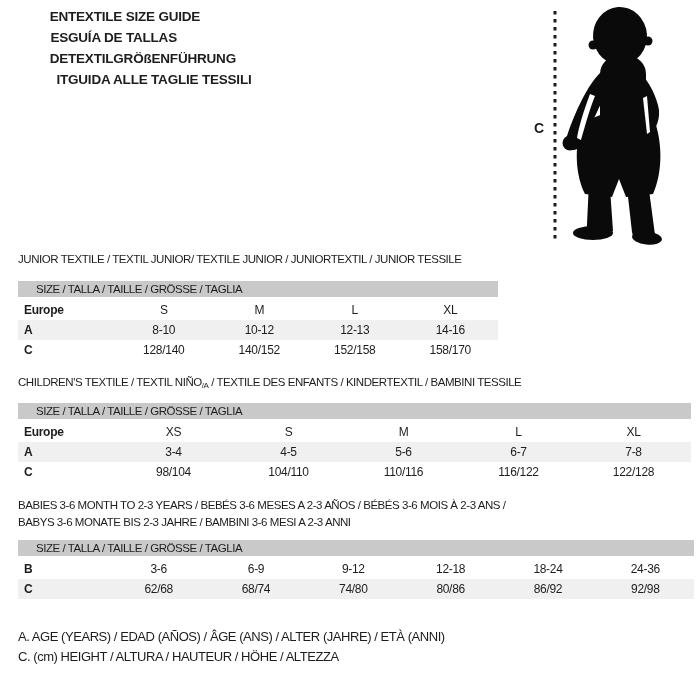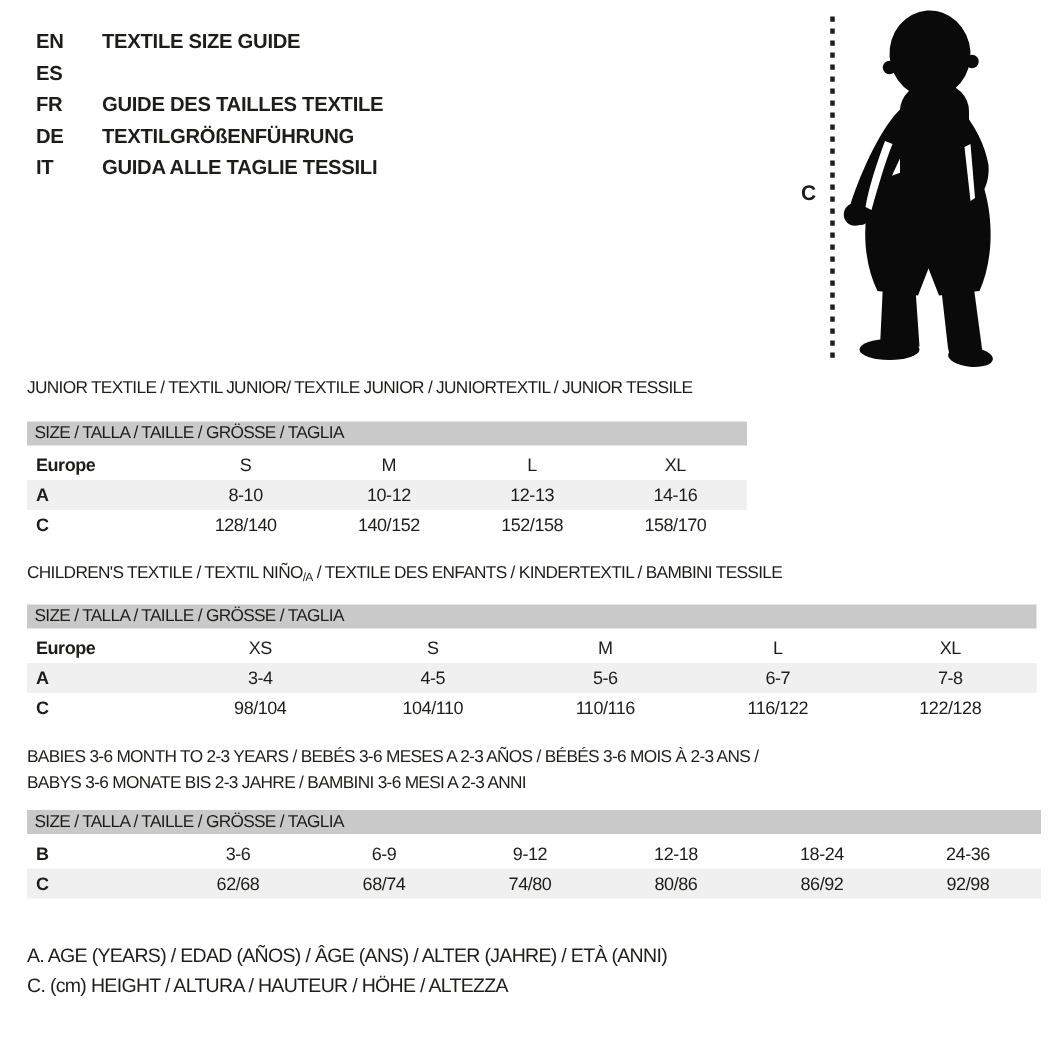--- a/index.html
+++ b/index.html
@@ -4,35 +4,35 @@
 <style>
   html,body { margin:0; padding:0; background:#ffffff; }
   body {
     width:700px; height:700px;
     font-family:"Liberation Sans", sans-serif;
     color:#1d1d1b;
   }
   .page { position:relative; width:700px; height:700px; overflow:hidden; background:#fff; }
 
   
-  .langs { position:absolute; left:24px; top:17px; }
+  .langs { position:absolute; left:24px; top:6px;text-align:right; }
   .lang-row { display:flex; font-weight:bold; font-size:13.5px; line-height:21px; letter-spacing:-0.2px; }
   .lang-code { width:44px; }
 
   
   .figure-svg { position:absolute; left:543px; top:4px; width:152px; height:243px; }
   .measure-label { position:absolute; left:534px; top:120px; font-weight:bold; font-size:14px; }
 
   
   .heading { position:absolute; left:18px; font-weight:normal; font-size:11.5px; letter-spacing:-0.45px; white-space:nowrap; line-height:17px; }
   .subsc { font-size:8px; vertical-align:-2px; }
 
   
   .tbl { position:absolute; left:18px; font-size:12px; letter-spacing:-0.3px; }
-  .band { background:#c9c9c9; height:16px; line-height:16px; padding-left:5px; margin-bottom:3px; font-size:11.5px; letter-spacing:-0.45px; }
+  .band { background:#c9c9c9; height:16px; line-height:16px; padding-left:18px; margin-bottom:3px; font-size:11.5px; letter-spacing:-0.45px; }
   .trow { display:flex; height:20px; line-height:20px; }
   .trow.alt { background:#f0f0f0; }
   .cell { flex:1; text-align:center; }
   .cell.lbl { flex:0 0 92px; text-align:left; padding-left:6px;font-weight:bold; }
   .t3 .cell.lbl { flex-basis:86px; }
 
   
   .legend { position:absolute; left:18px; top:627px; font-weight:normal; font-size:13px; letter-spacing:-0.45px; line-height:20px; }
 </style>
 </head>
@@ -40,24 +40,21 @@
 
 <div class="page">
 
   <div class="langs">
     <div class="lang-row">
       <span class="lang-code">EN</span>
       <span>TEXTILE SIZE GUIDE</span>
     </div>
     <div class="lang-row">
       <span class="lang-code">ES</span>
-    </div>
-    <div class="lang-row">
-      <span class="lang-code">FR</span>
-      <span>GUIDE DES TAILLES TEXTILE</span>
+      <span>GUÍA DE TALLAS</span>
     </div>
     <div class="lang-row">
       <span class="lang-code">DE</span>
       <span>TEXTILGRÖßENFÜHRUNG</span>
     </div>
     <div class="lang-row">
       <span class="lang-code">IT</span>
       <span>GUIDA ALLE TAGLIE TESSILI</span>
     </div>
   </div>

